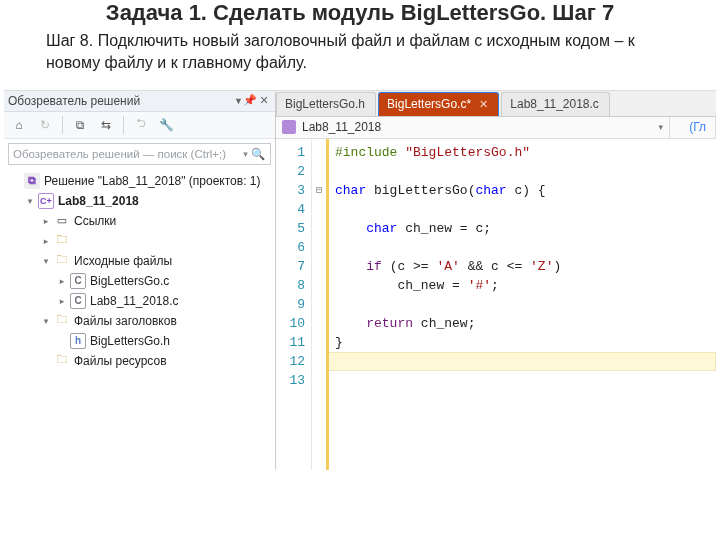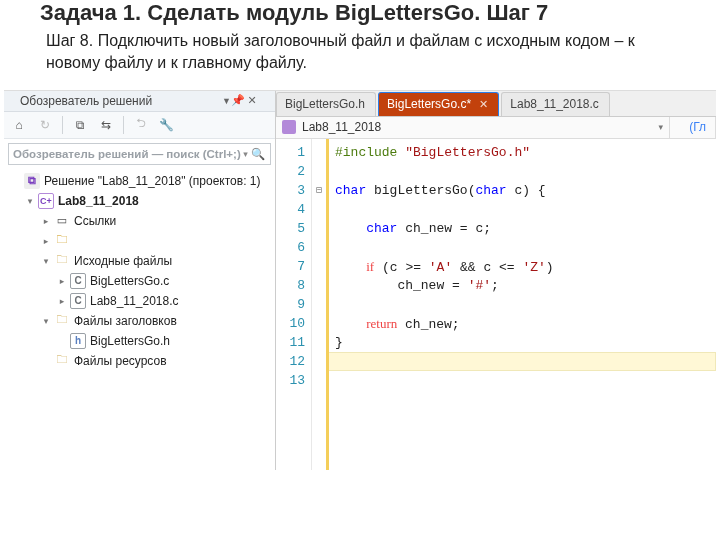--- a/index.html
+++ b/index.html
@@ -5,20 +5,21 @@
   * { box-sizing: border-box; margin: 0; padding: 0; }
   body {
     width: 720px; height: 540px;
     font-family: "Segoe UI", Tahoma, sans-serif;
     background: #fff;
     color: #222;
     overflow: hidden;
   }
   .slide-title {
     font-size: 22px; font-weight: 700;
+    text-align: center;
     padding: 0 40px;
     line-height: 1.2;
     color: #2a2a2a;
   }
   .slide-body {
     font-size: 16px; line-height: 1.35;
     padding: 4px 46px 10px 46px;
     color: #222;
   }
   .ide {
@@ -32,21 +33,21 @@
     width: 272px;
     border-right: 1px solid #ccc;
     background: #fff;
     display: flex; flex-direction: column;
     font-size: 12px;
   }
   .solexp-title {
     display: flex; align-items: center;
     background: #eef2f6;
     border-bottom: 1px solid #d8dde3;
-    padding: 3px 16px;
+    padding: 3px 4px;
     color: #444;
     font-size: 12px;
   }
   .solexp-title span:first-child { flex: 1; }
   .pin, .closex {
     width: 14px; text-align: center;
     color: #666; cursor: pointer;
     font-size: 11px;
   }
   .dropbtn { color:#666; font-size:9px; margin-left:3px; }
@@ -71,21 +72,21 @@
   .search {
     margin: 4px 4px 2px 4px;
     display: flex; align-items: center;
     border: 1px solid #c7ccd1;
     background: #fff;
     height: 22px;
     padding: 0 4px;
     color: #9aa0a6;
     font-size: 11.5px;
   }
-  .search span:first-child { flex:1; overflow:hidden; text-overflow:ellipsis; white-space:nowrap;font-weight:bold; }
+  .search span:first-child { flex:1; overflow:hidden; text-overflow:ellipsis; white-space:nowrap; }
   .tree {
     flex: 1;
     padding: 4px 2px;
     overflow: hidden;
   }
   .node {
     display: flex; align-items: center;
     height: 20px;
     padding-left: 4px;
     white-space: nowrap;
@@ -192,21 +193,21 @@
   }
   .marks div { height:19px; font-size:10px; color:#888; text-align:center; }
   .code {
     flex: 1;
     padding: 4px 0 0 6px;
     white-space: pre;
     position: relative;
     border-left: 3px solid #f4ce5a;
   }
   .code .line { height: 19px; }
-  .kw  { color: #ef4444; font-family: Liberation Serif, serif; }
+  .kw  { color: #701a75; }
   .typ { color: #0000ff; }
   .str { color: #a31515; }
   .chr { color: #a31515; }
   .pp  { color: #4d7c0f; }
   .caret-line {
     position: absolute;
     height: 19px;
     background: #fff8d6;
     border: 1px solid #f0e8b8;
     border-left: none;

